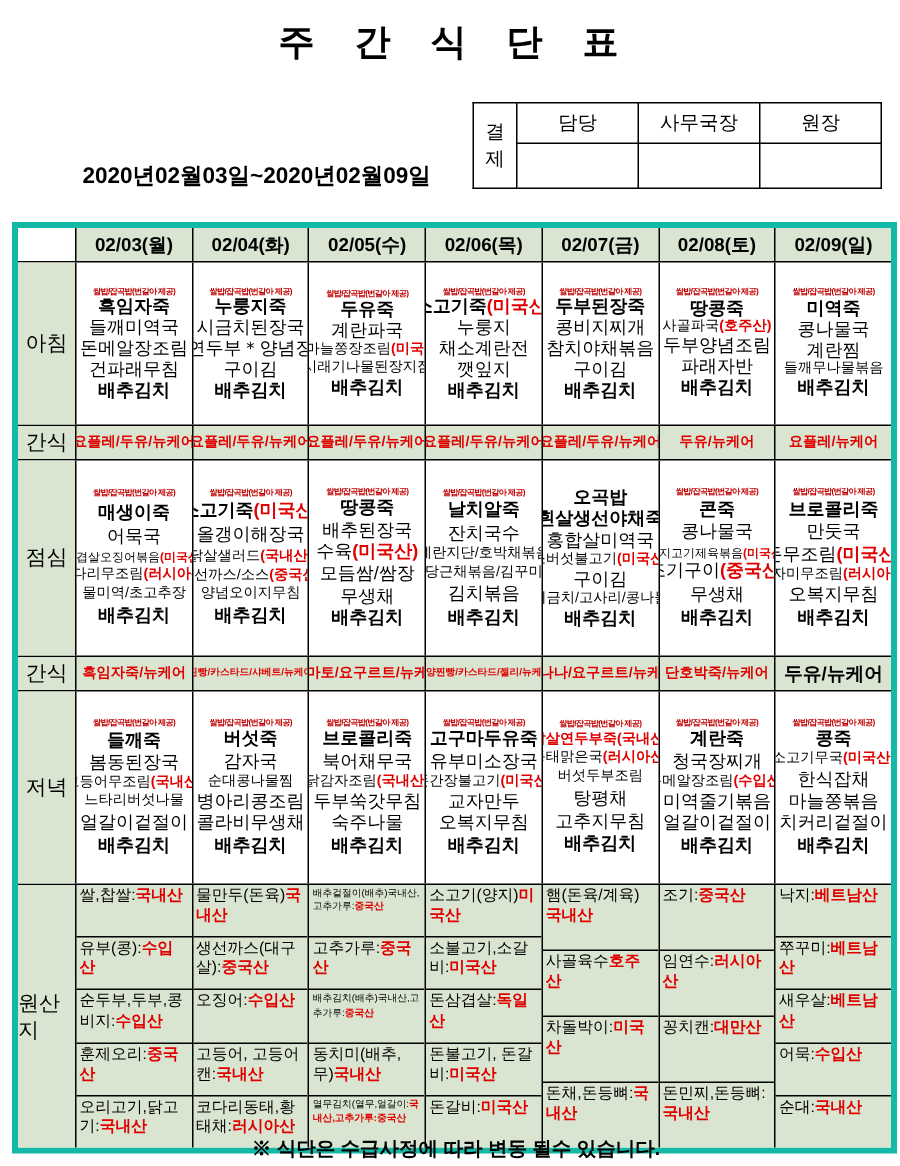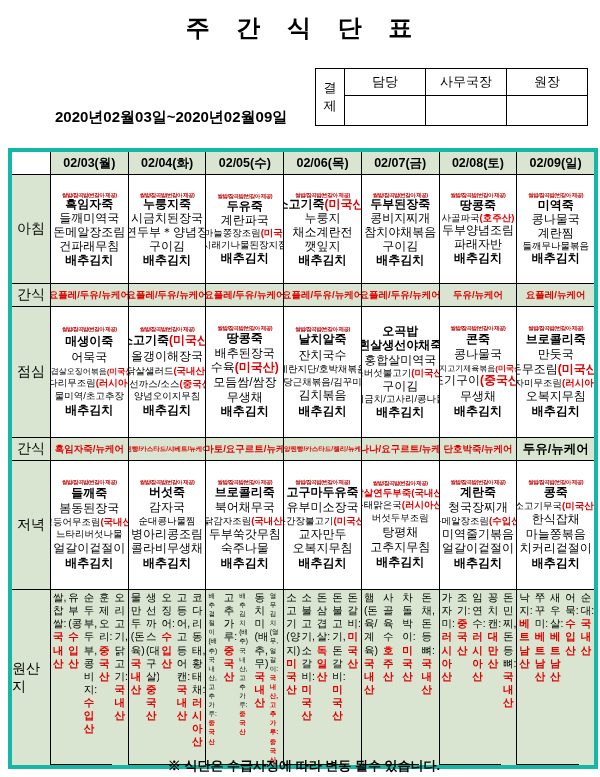--- a/index.html
+++ b/index.html
@@ -37,21 +37,21 @@
   .line.b{font-weight:bold;}
   .line.sm{font-size:9.5px;}
   .line.xs{font-size:8px;}
   .line.bsm{font-size:9.5px;font-weight:bold;}
   .line.tr{font-size:5.5px;color:#c00000;font-weight:bold;letter-spacing:-0.5px;}
   .line.rb{font-size:9.5px;color:var(--red);font-weight:bold;}
   .line.trb{font-size:6.5px;color:var(--red);font-weight:bold;}
   .line.bb{font-size:12.5px;font-weight:bold;}
   .line.red{color:var(--red);}
   .origin{color:var(--red);font-weight:bold;}
-  .origin-cell{display:flex;flex-direction:row;}
+  .origin-cell{display:flex;flex-direction:column;}
   .orow{flex:1;border-bottom:1px solid #000;font-size:10.5px;line-height:1.25;
     padding:1px 2px;overflow:hidden;}
   .orow:last-child{border-bottom:none;}
   .orow.tn{font-size:6.5px;line-height:1.4;}
   .footer{position:absolute;top:757px;left:4px;width:100%;text-align:center;
     font-size:13px;font-weight:bold;}
 </style>
 </head>
 <body>
 
@@ -357,21 +357,20 @@
           <div class="orow"><span>돈불고기, 돈갈비:</span><span class="origin">미국산</span></div>
           <div class="orow"><span>돈갈비:</span><span class="origin">미국산</span></div>
         </div>
         <div class="cell origin-cell">
           <div class="orow"><span>햄(돈육/계육)</span><span class="origin">국내산</span></div>
           <div class="orow"><span>사골육수</span><span class="origin">호주산</span></div>
           <div class="orow"><span>차돌박이:</span><span class="origin">미국산</span></div>
           <div class="orow"><span>돈채,돈등뼈:</span><span class="origin">국내산</span></div>
         </div>
         <div class="cell origin-cell">
-          <div class="orow"><span>가자미:</span><span class="origin">러시아산</span></div>
           <div class="orow"><span>조기:</span><span class="origin">중국산</span></div>
           <div class="orow"><span>임연수:</span><span class="origin">러시아산</span></div>
           <div class="orow"><span>꽁치캔:</span><span class="origin">대만산</span></div>
           <div class="orow"><span>돈민찌,돈등뼈:</span><span class="origin">국내산</span></div>
         </div>
         <div class="cell origin-cell">
           <div class="orow"><span>낙지:</span><span class="origin">베트남산</span></div>
           <div class="orow"><span>쭈꾸미:</span><span class="origin">베트남산</span></div>
           <div class="orow"><span>새우살:</span><span class="origin">베트남산</span></div>
           <div class="orow"><span>어묵:</span><span class="origin">수입산</span></div>

